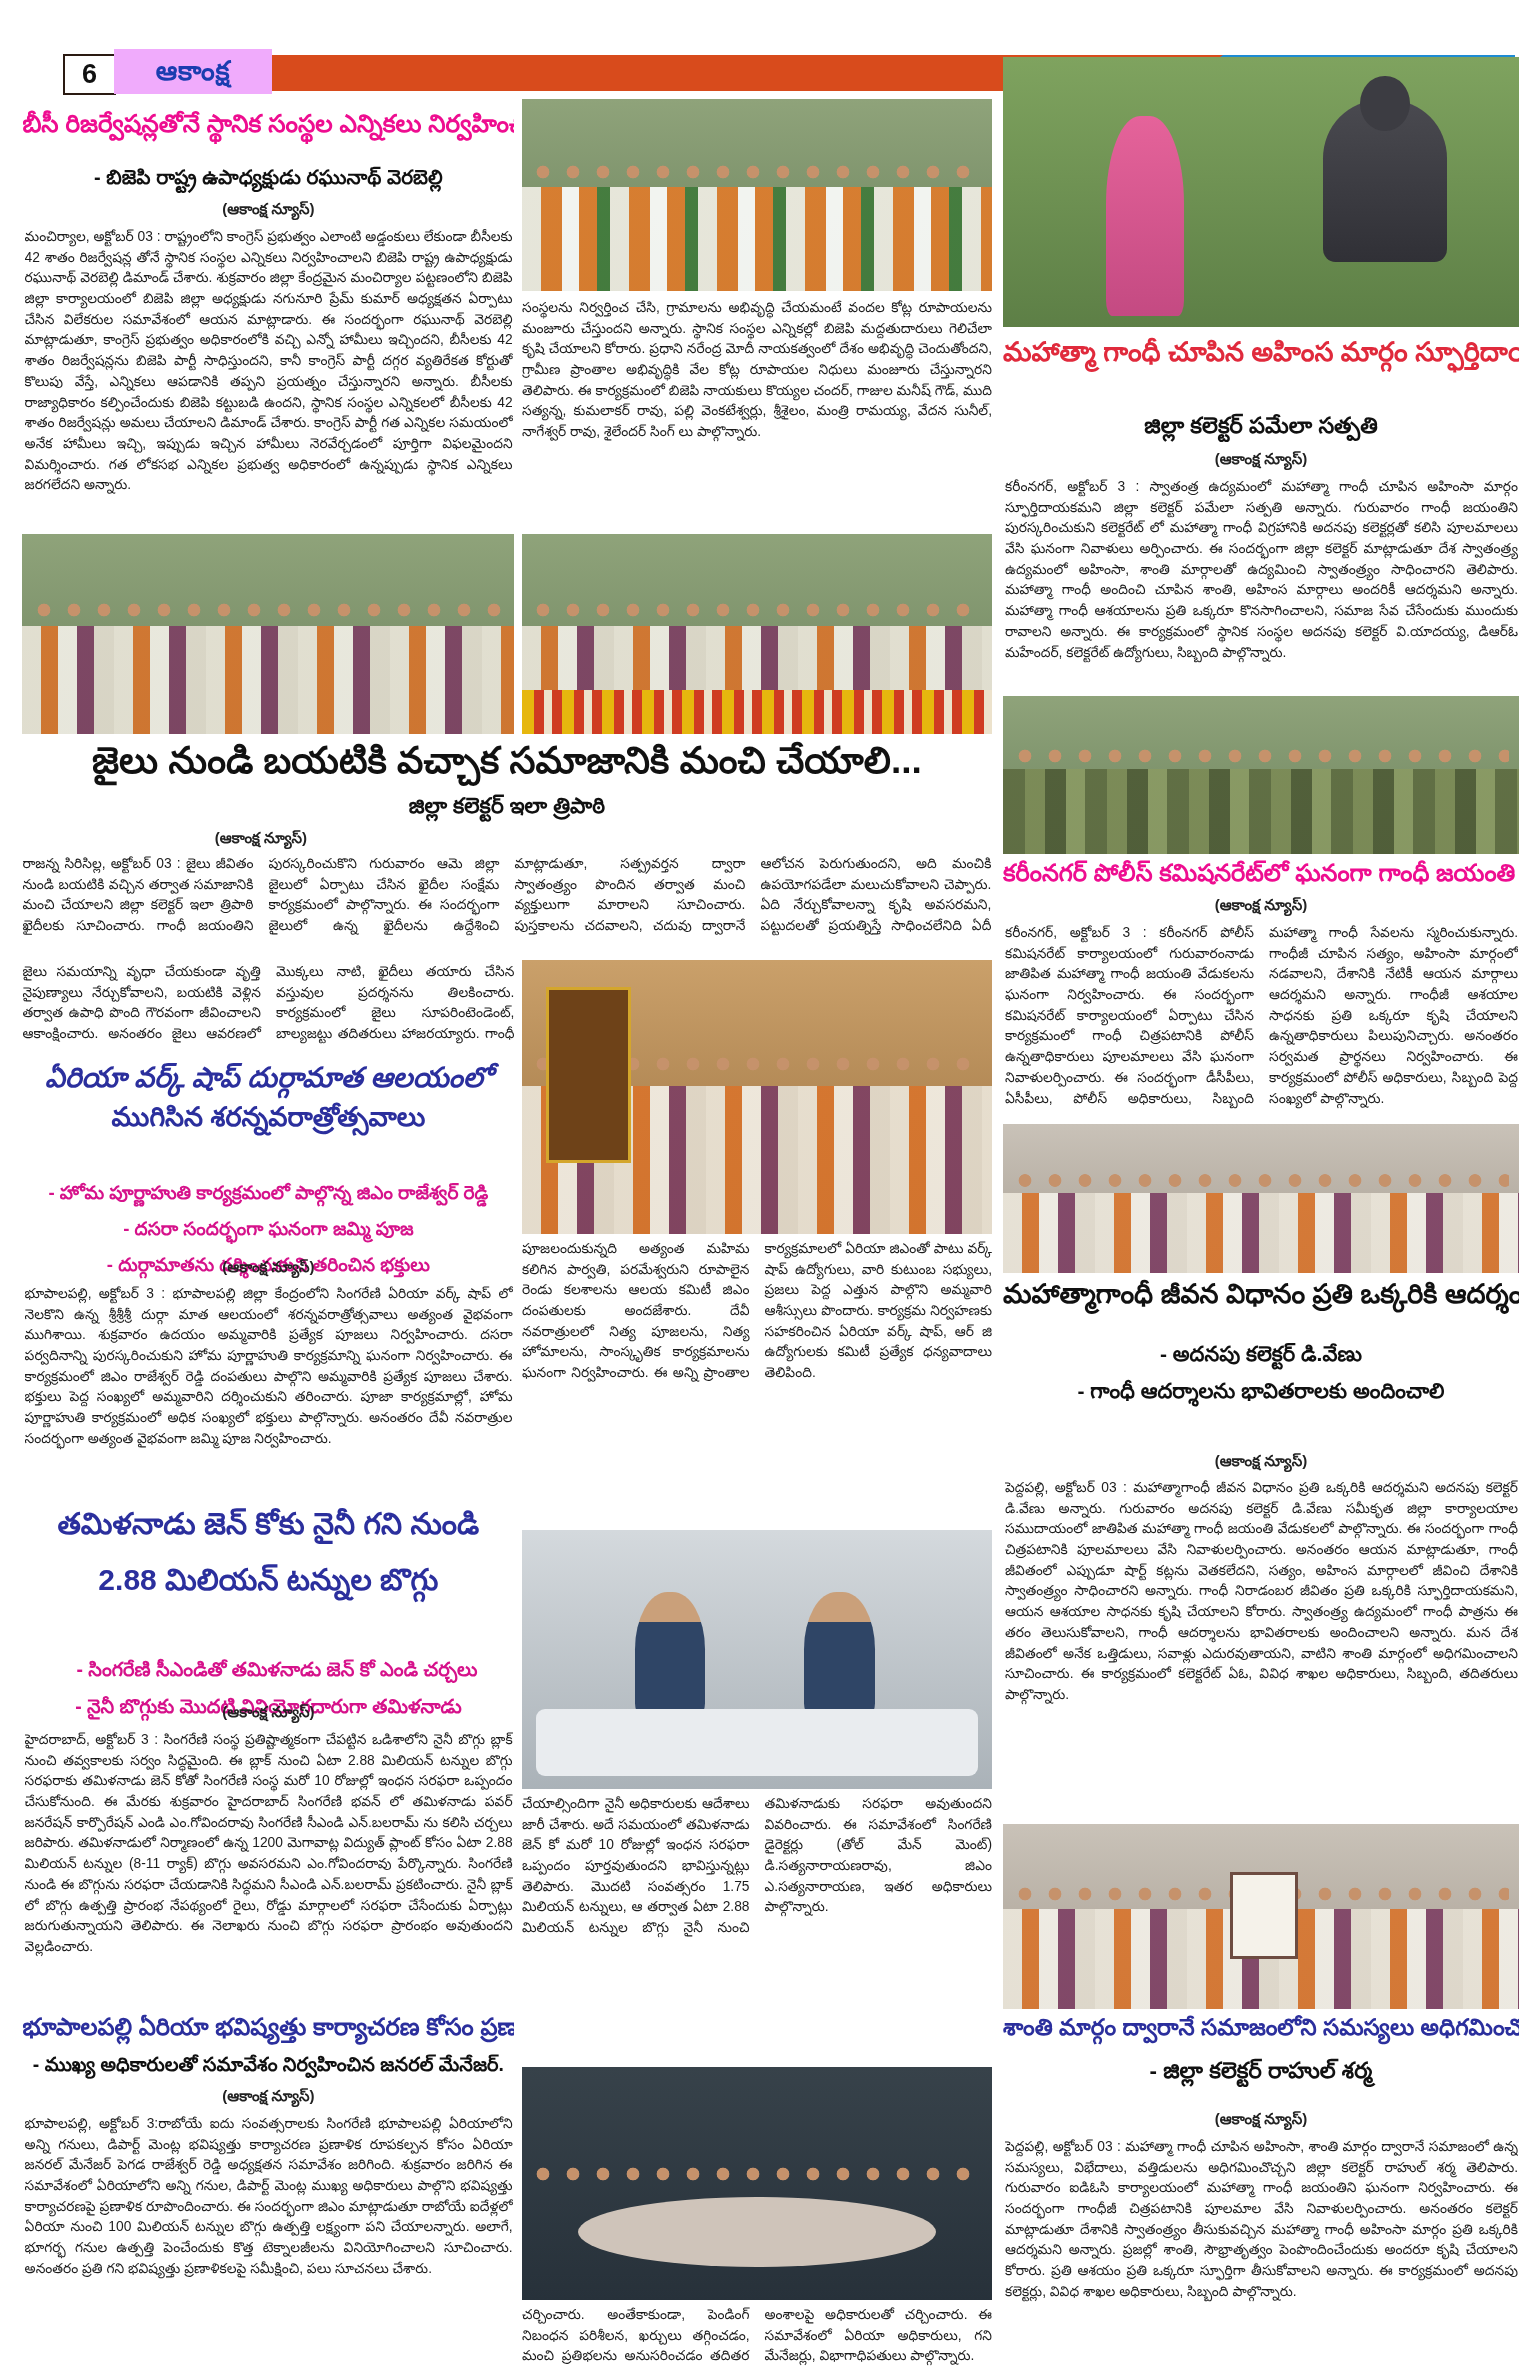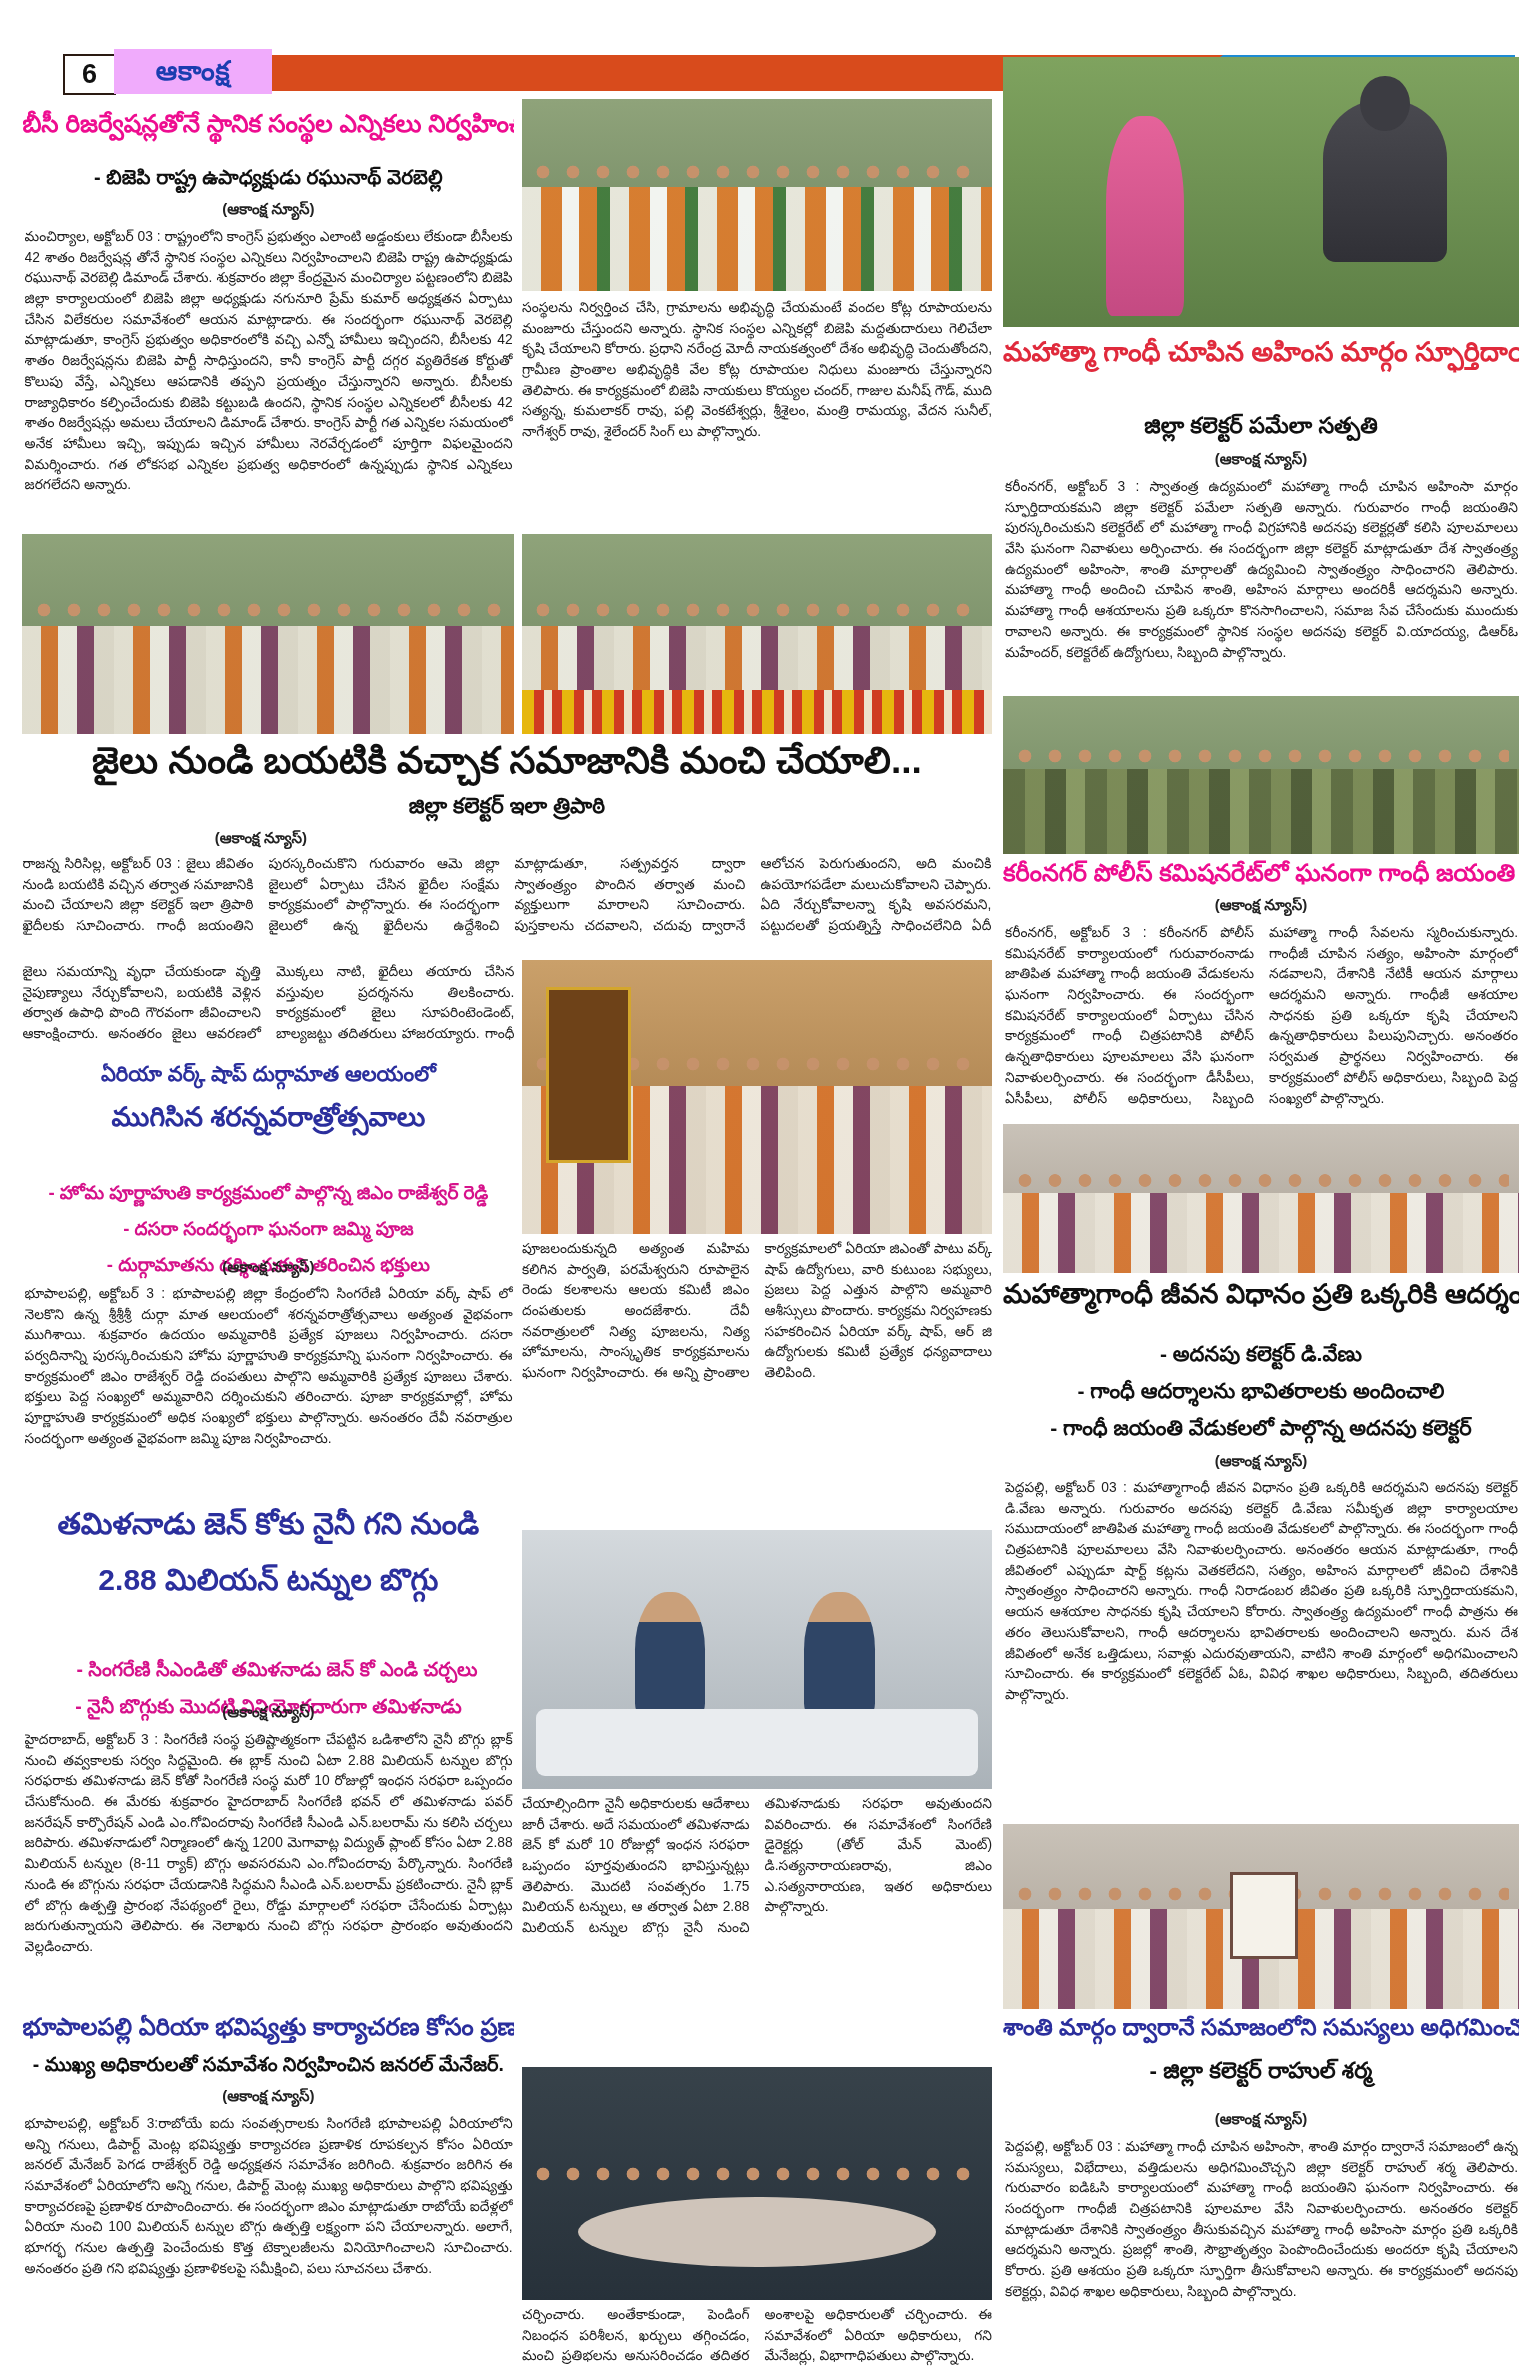--- a/index.html
+++ b/index.html
@@ -99,21 +99,21 @@
   <div class="abs credit c" style="left:22.4px;top:829px;width:477px;">(ఆకాంక్ష న్యూస్)</div>
   <div class="abs body cols4" style="left:22.4px;top:854px;width:969px;height:103px;">రాజన్న సిరిసిల్ల, అక్టోబర్ 03 : జైలు జీవితం నుండి బయటికి వచ్చిన తర్వాత సమాజానికి మంచి చేయాలని జిల్లా కలెక్టర్ ఇలా త్రిపాఠి ఖైదీలకు సూచించారు. గాంధీ జయంతిని పురస్కరించుకొని గురువారం ఆమె జిల్లా జైలులో ఏర్పాటు చేసిన ఖైదీల సంక్షేమ కార్యక్రమంలో పాల్గొన్నారు. ఈ సందర్భంగా జైలులో ఉన్న ఖైదీలను ఉద్దేశించి మాట్లాడుతూ, సత్ప్రవర్తన ద్వారా స్వాతంత్ర్యం పొందిన తర్వాత మంచి వ్యక్తులుగా మారాలని సూచించారు. పుస్తకాలను చదవాలని, చదువు ద్వారానే ఆలోచన పెరుగుతుందని, అది మంచికి ఉపయోగపడేలా మలుచుకోవాలని చెప్పారు. ఏది నేర్చుకోవాలన్నా కృషి అవసరమని, పట్టుదలతో ప్రయత్నిస్తే సాధించలేనిది ఏదీ లేదని అన్నారు. జైలు నుండి విడుదలైన తర్వాత సమాజంలో గౌరవంగా జీవించేందుకు అవసరమైన నైపుణ్యాలను నేర్చుకోవాలని పిలుపునిచ్చారు.</div>
   <div class="abs body cols2" style="left:22.4px;top:962px;width:492px;height:97px;">జైలు సమయాన్ని వృధా చేయకుండా వృత్తి నైపుణ్యాలు నేర్చుకోవాలని, బయటికి వెళ్లిన తర్వాత ఉపాధి పొంది గౌరవంగా జీవించాలని ఆకాంక్షించారు. అనంతరం జైలు ఆవరణలో మొక్కలు నాటి, ఖైదీలు తయారు చేసిన వస్తువుల ప్రదర్శనను తిలకించారు. కార్యక్రమంలో జైలు సూపరింటెండెంట్, బాల్యజట్టు తదితరులు హాజరయ్యారు. గాంధీ జయంతి సందర్భంగా ఖైదీలకు స్వీట్లు పంపిణీ చేశారు. అనంతరం అధికారులు, సిబ్బంది పాల్గొన్నారు.</div>
 
   <div class="photo p-warm" style="left:522px;top:960px;width:470px;height:274px;">
     <div class="ph-heads"></div>
     <div class="ph-bodies"></div>
     <div class="ph-shrine"></div>
   </div>
 
-  <div class="abs headline hl-blue c nw" style="left:22.4px;top:1062px;width:492px;font-size:21px;">ఏరియా వర్క్ షాప్ దుర్గామాత ఆలయంలో</div>
+  <div class="abs headline hl-blue c nw" style="left:22.4px;top:1062px;width:492px;font-size:28px;font-style:italic;">ఏరియా వర్క్ షాప్ దుర్గామాత ఆలయంలో</div>
   <div class="abs headline hl-blue c nw" style="left:22.4px;top:1102px;width:492px;font-size:27px;">ముగిసిన శరన్నవరాత్రోత్సవాలు</div>
   <div class="abs byline-mag c nw" style="left:22.4px;top:1154px;width:492px;font-size:18.6px;">- హోమ పూర్ణాహుతి కార్యక్రమంలో పాల్గొన్న జిఎం రాజేశ్వర్ రెడ్డి</div>
   <div class="abs byline-mag c nw" style="left:22.4px;top:1190px;width:492px;font-size:18.6px;">- దసరా సందర్భంగా ఘనంగా జమ్మి పూజ</div>
   <div class="abs byline-mag c nw" style="left:22.4px;top:1226px;width:492px;font-size:18.6px;">- దుర్గామాతను దర్శించుకుని తరించిన భక్తులు</div>
   <div class="abs credit c" style="left:22.4px;top:1258px;width:492px;">(ఆకాంక్ష న్యూస్)</div>
   <div class="abs body" style="left:24.6px;top:1284px;width:488px;height:215px;">భూపాలపల్లి, అక్టోబర్ 3 : భూపాలపల్లి జిల్లా కేంద్రంలోని సింగరేణి ఏరియా వర్క్ షాప్ లో నెలకొని ఉన్న శ్రీశ్రీశ్రీ దుర్గా మాత ఆలయంలో శరన్నవరాత్రోత్సవాలు అత్యంత వైభవంగా ముగిశాయి. శుక్రవారం ఉదయం అమ్మవారికి ప్రత్యేక పూజలు నిర్వహించారు. దసరా పర్వదినాన్ని పురస్కరించుకుని హోమ పూర్ణాహుతి కార్యక్రమాన్ని ఘనంగా నిర్వహించారు. ఈ కార్యక్రమంలో జిఎం రాజేశ్వర్ రెడ్డి దంపతులు పాల్గొని అమ్మవారికి ప్రత్యేక పూజలు చేశారు. భక్తులు పెద్ద సంఖ్యలో అమ్మవారిని దర్శించుకుని తరించారు. పూజా కార్యక్రమాల్లో, హోమ పూర్ణాహుతి కార్యక్రమంలో అధిక సంఖ్యలో భక్తులు పాల్గొన్నారు. అనంతరం దేవీ నవరాత్రుల సందర్భంగా అత్యంత వైభవంగా జమ్మి పూజ నిర్వహించారు.</div>
   <div class="abs body cols2" style="left:522px;top:1239px;width:470px;height:288px;">పూజలందుకున్నది అత్యంత మహిమ కలిగిన పార్వతి, పరమేశ్వరుని రూపాలైన రెండు కలశాలను ఆలయ కమిటీ జిఎం దంపతులకు అందజేశారు. దేవీ నవరాత్రులలో నిత్య పూజలను, నిత్య హోమాలను, సాంస్కృతిక కార్యక్రమాలను ఘనంగా నిర్వహించారు. ఈ అన్ని ప్రాంతాల కార్యక్రమాలలో ఏరియా జిఎంతో పాటు వర్క్ షాప్ ఉద్యోగులు, వారి కుటుంబ సభ్యులు, ప్రజలు పెద్ద ఎత్తున పాల్గొని అమ్మవారి ఆశీస్సులు పొందారు. కార్యక్రమ నిర్వహణకు సహకరించిన ఏరియా వర్క్ షాప్, ఆర్ జి ఉద్యోగులకు కమిటీ ప్రత్యేక ధన్యవాదాలు తెలిపింది.</div>
 
   <div class="abs headline hl-blue c nw" style="left:22.4px;top:1507px;width:492px;font-size:30px;">తమిళనాడు జెన్ కోకు నైనీ గని నుండి</div>
   <div class="abs headline hl-blue c nw" style="left:22.4px;top:1563px;width:492px;font-size:30px;">2.88 మిలియన్ టన్నుల బొగ్గు</div>
@@ -155,21 +155,20 @@
   <div class="abs body cols2" style="left:1005px;top:923px;width:513px;height:197px;">కరీంనగర్, అక్టోబర్ 3 : కరీంనగర్ పోలీస్ కమిషనరేట్ కార్యాలయంలో గురువారంనాడు జాతిపిత మహాత్మా గాంధీ జయంతి వేడుకలను ఘనంగా నిర్వహించారు. ఈ సందర్భంగా కమిషనరేట్ కార్యాలయంలో ఏర్పాటు చేసిన కార్యక్రమంలో గాంధీ చిత్రపటానికి పోలీస్ ఉన్నతాధికారులు పూలమాలలు వేసి ఘనంగా నివాళులర్పించారు. ఈ సందర్భంగా డీసీపీలు, ఏసీపీలు, పోలీస్ అధికారులు, సిబ్బంది మహాత్మా గాంధీ సేవలను స్మరించుకున్నారు. గాంధీజీ చూపిన సత్యం, అహింసా మార్గంలో నడవాలని, దేశానికి నేటికీ ఆయన మార్గాలు ఆదర్శమని అన్నారు. గాంధీజీ ఆశయాల సాధనకు ప్రతి ఒక్కరూ కృషి చేయాలని ఉన్నతాధికారులు పిలుపునిచ్చారు. అనంతరం సర్వమత ప్రార్థనలు నిర్వహించారు. ఈ కార్యక్రమంలో పోలీస్ అధికారులు, సిబ్బంది పెద్ద సంఖ్యలో పాల్గొన్నారు.</div>
 
   <div class="photo p-indoor" style="left:1003px;top:1124px;width:516px;height:149px;">
     <div class="ph-heads"></div>
     <div class="ph-bodies"></div>
   </div>
 
   <div class="abs headline hl-blk c nw" style="left:1003px;top:1279px;width:516px;font-size:27px;">మహాత్మాగాంధీ జీవన విధానం ప్రతి ఒక్కరికి ఆదర్శం</div>
   <div class="abs byline c nw" style="left:1003px;top:1342px;width:516px;font-size:21px;">- అదనపు కలెక్టర్ డి.వేణు</div>
   <div class="abs byline c nw" style="left:1003px;top:1379px;width:516px;font-size:21px;">- గాంధీ ఆదర్శాలను భావితరాలకు అందించాలి</div>
-  <div class="abs byline c nw" style="left:1003px;top:1416px;width:516px;font-size:21px;">- గాంధీ జయంతి వేడుకలలో పాల్గొన్న అదనపు కలెక్టర్</div>
   <div class="abs credit c" style="left:1003px;top:1452px;width:516px;">(ఆకాంక్ష న్యూస్)</div>
   <div class="abs body" style="left:1005px;top:1478px;width:513px;height:341px;">పెద్దపల్లి, అక్టోబర్ 03 : మహాత్మాగాంధీ జీవన విధానం ప్రతి ఒక్కరికి ఆదర్శమని అదనపు కలెక్టర్ డి.వేణు అన్నారు. గురువారం అదనపు కలెక్టర్ డి.వేణు సమీకృత జిల్లా కార్యాలయాల సముదాయంలో జాతిపిత మహాత్మా గాంధీ జయంతి వేడుకలలో పాల్గొన్నారు. ఈ సందర్భంగా గాంధీ చిత్రపటానికి పూలమాలలు వేసి నివాళులర్పించారు. అనంతరం ఆయన మాట్లాడుతూ, గాంధీ జీవితంలో ఎప్పుడూ షార్ట్ కట్లను వెతకలేదని, సత్యం, అహింస మార్గాలలో జీవించి దేశానికి స్వాతంత్ర్యం సాధించారని అన్నారు. గాంధీ నిరాడంబర జీవితం ప్రతి ఒక్కరికి స్ఫూర్తిదాయకమని, ఆయన ఆశయాల సాధనకు కృషి చేయాలని కోరారు. స్వాతంత్ర్య ఉద్యమంలో గాంధీ పాత్రను ఈ తరం తెలుసుకోవాలని, గాంధీ ఆదర్శాలను భావితరాలకు అందించాలని అన్నారు. మన దేశ జీవితంలో అనేక ఒత్తిడులు, సవాళ్లు ఎదురవుతాయని, వాటిని శాంతి మార్గంలో అధిగమించాలని సూచించారు. ఈ కార్యక్రమంలో కలెక్టరేట్ ఏఓ, వివిధ శాఖల అధికారులు, సిబ్బంది, తదితరులు పాల్గొన్నారు.</div>
 
   <div class="photo p-indoor" style="left:1003px;top:1824px;width:516px;height:185px;">
     <div class="ph-heads"></div>
     <div class="ph-bodies"></div>
     <div class="ph-frame"></div>
   </div>
 
   <div class="abs headline hl-blue c nw" style="left:1003px;top:2014px;width:516px;font-size:23px;">శాంతి మార్గం ద్వారానే సమాజంలోని సమస్యలు అధిగమించొచ్చు</div>

